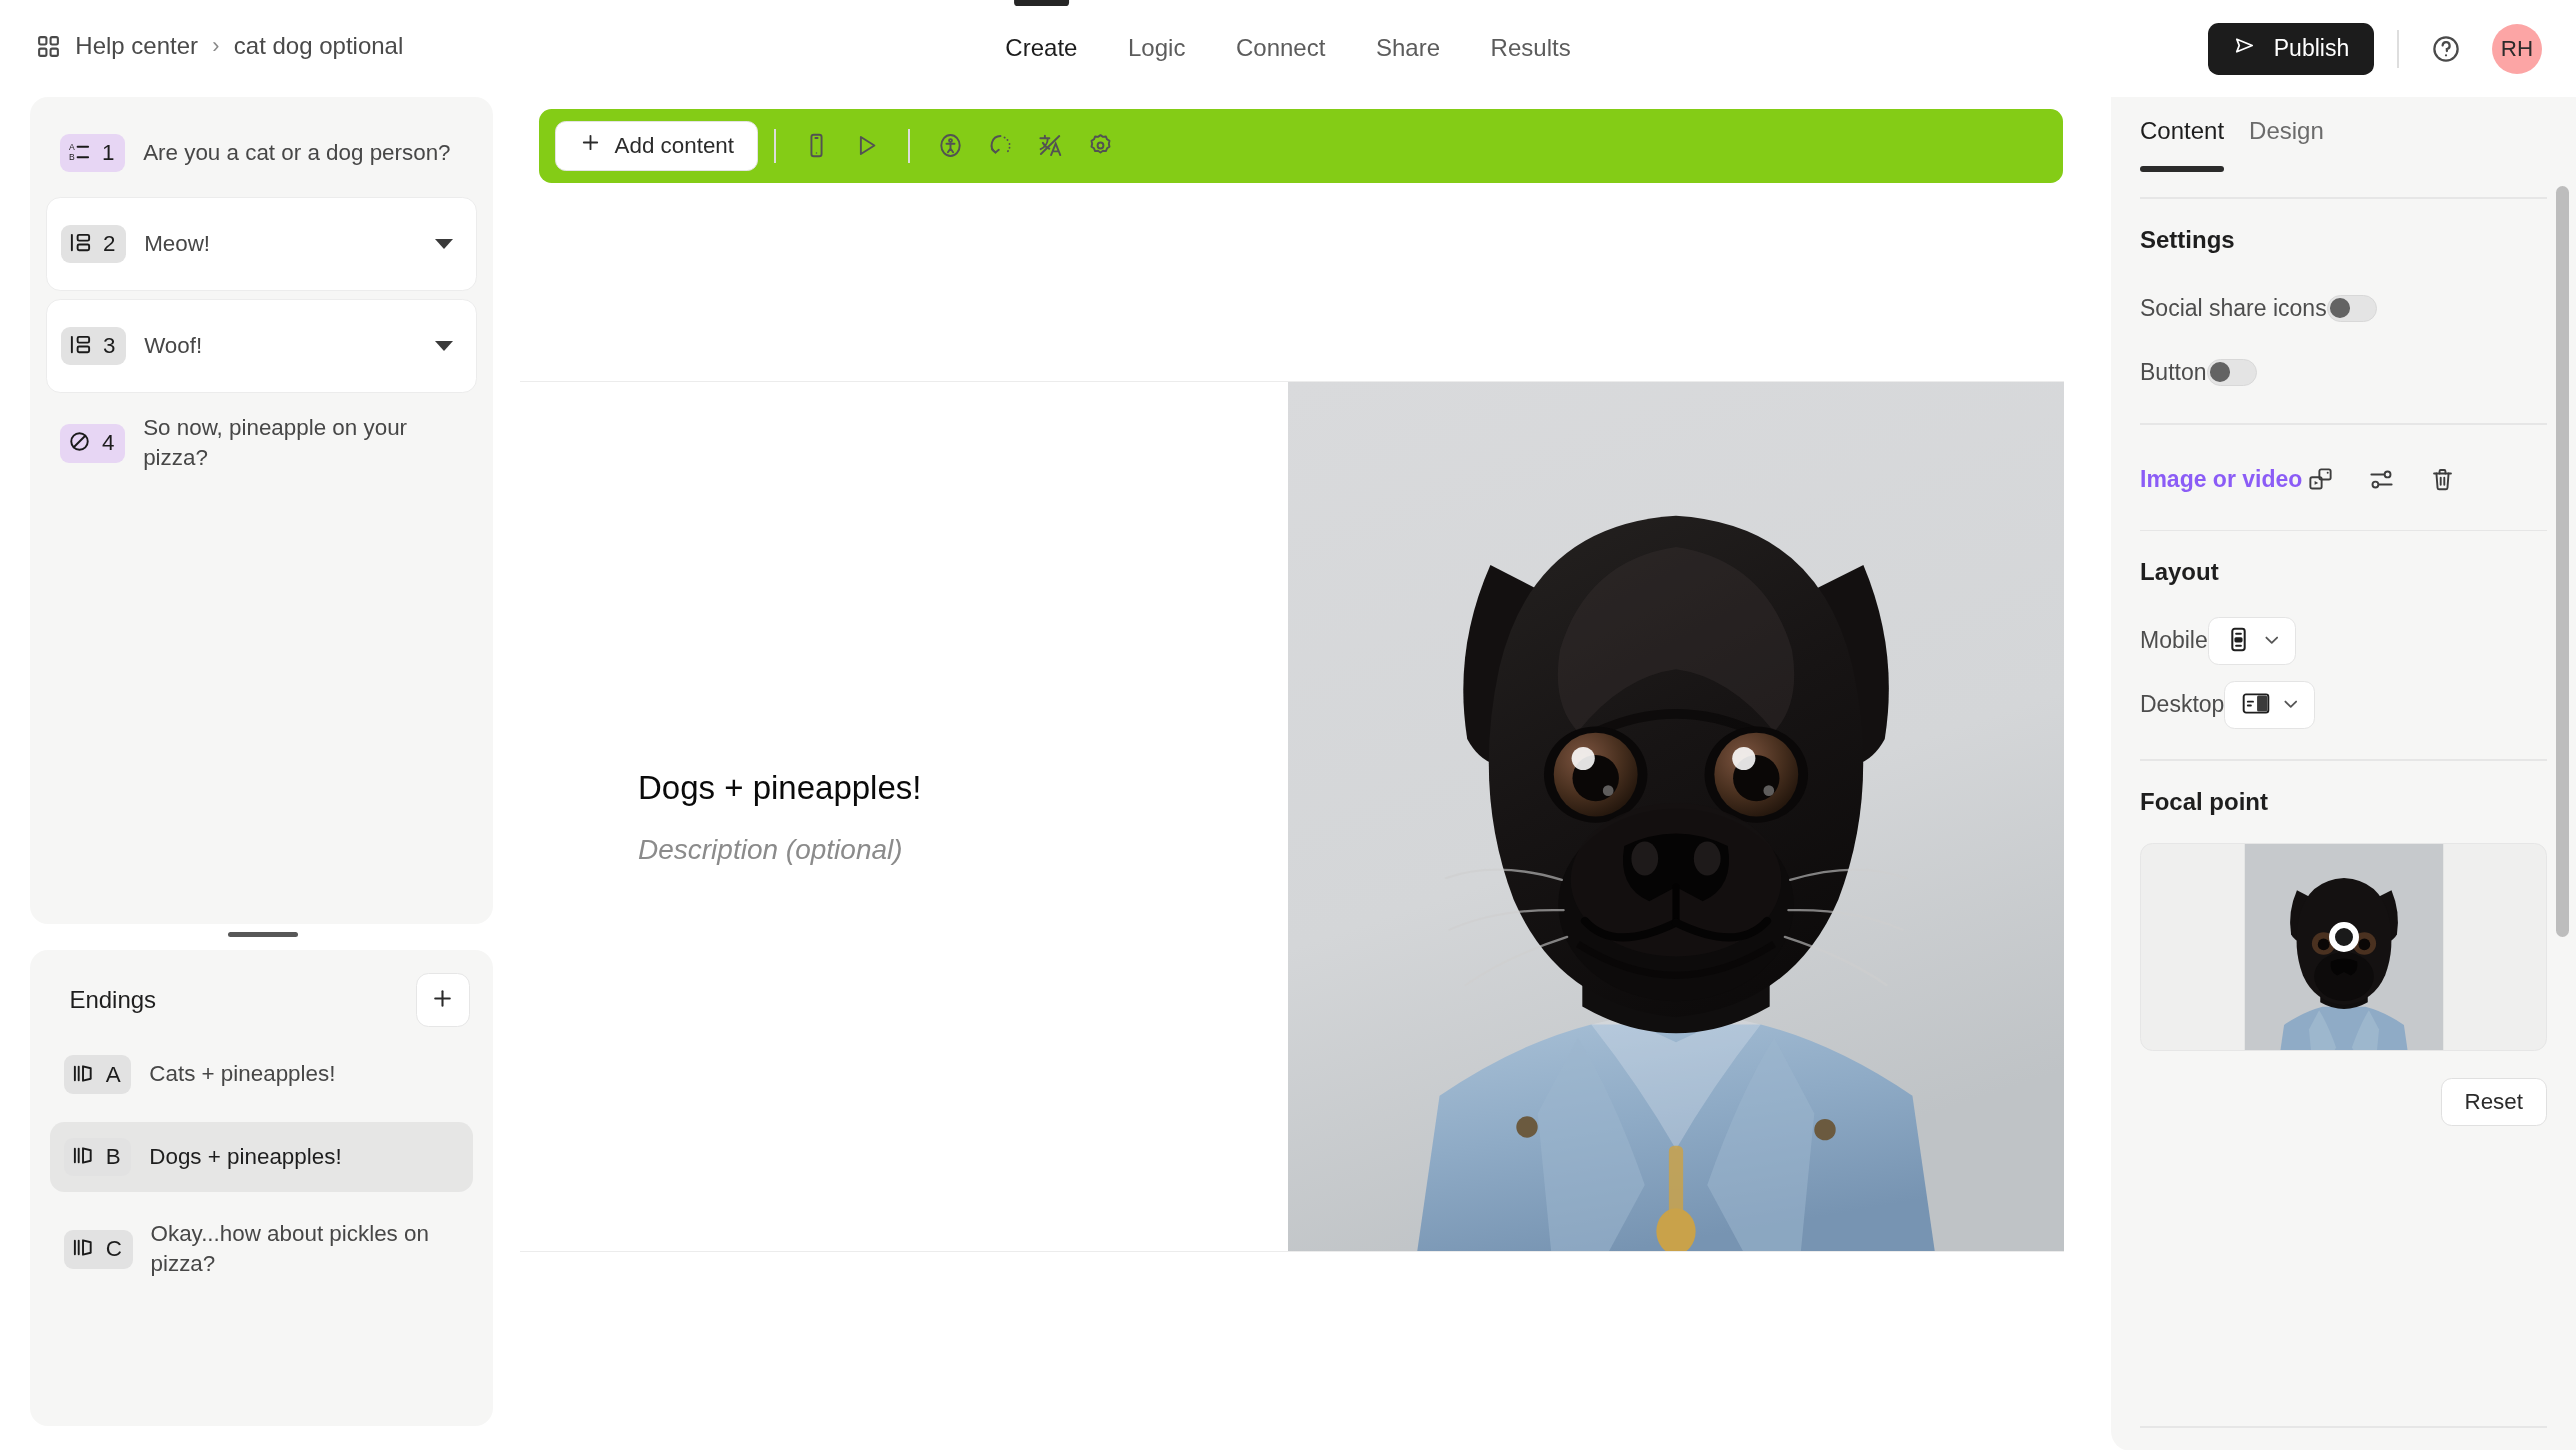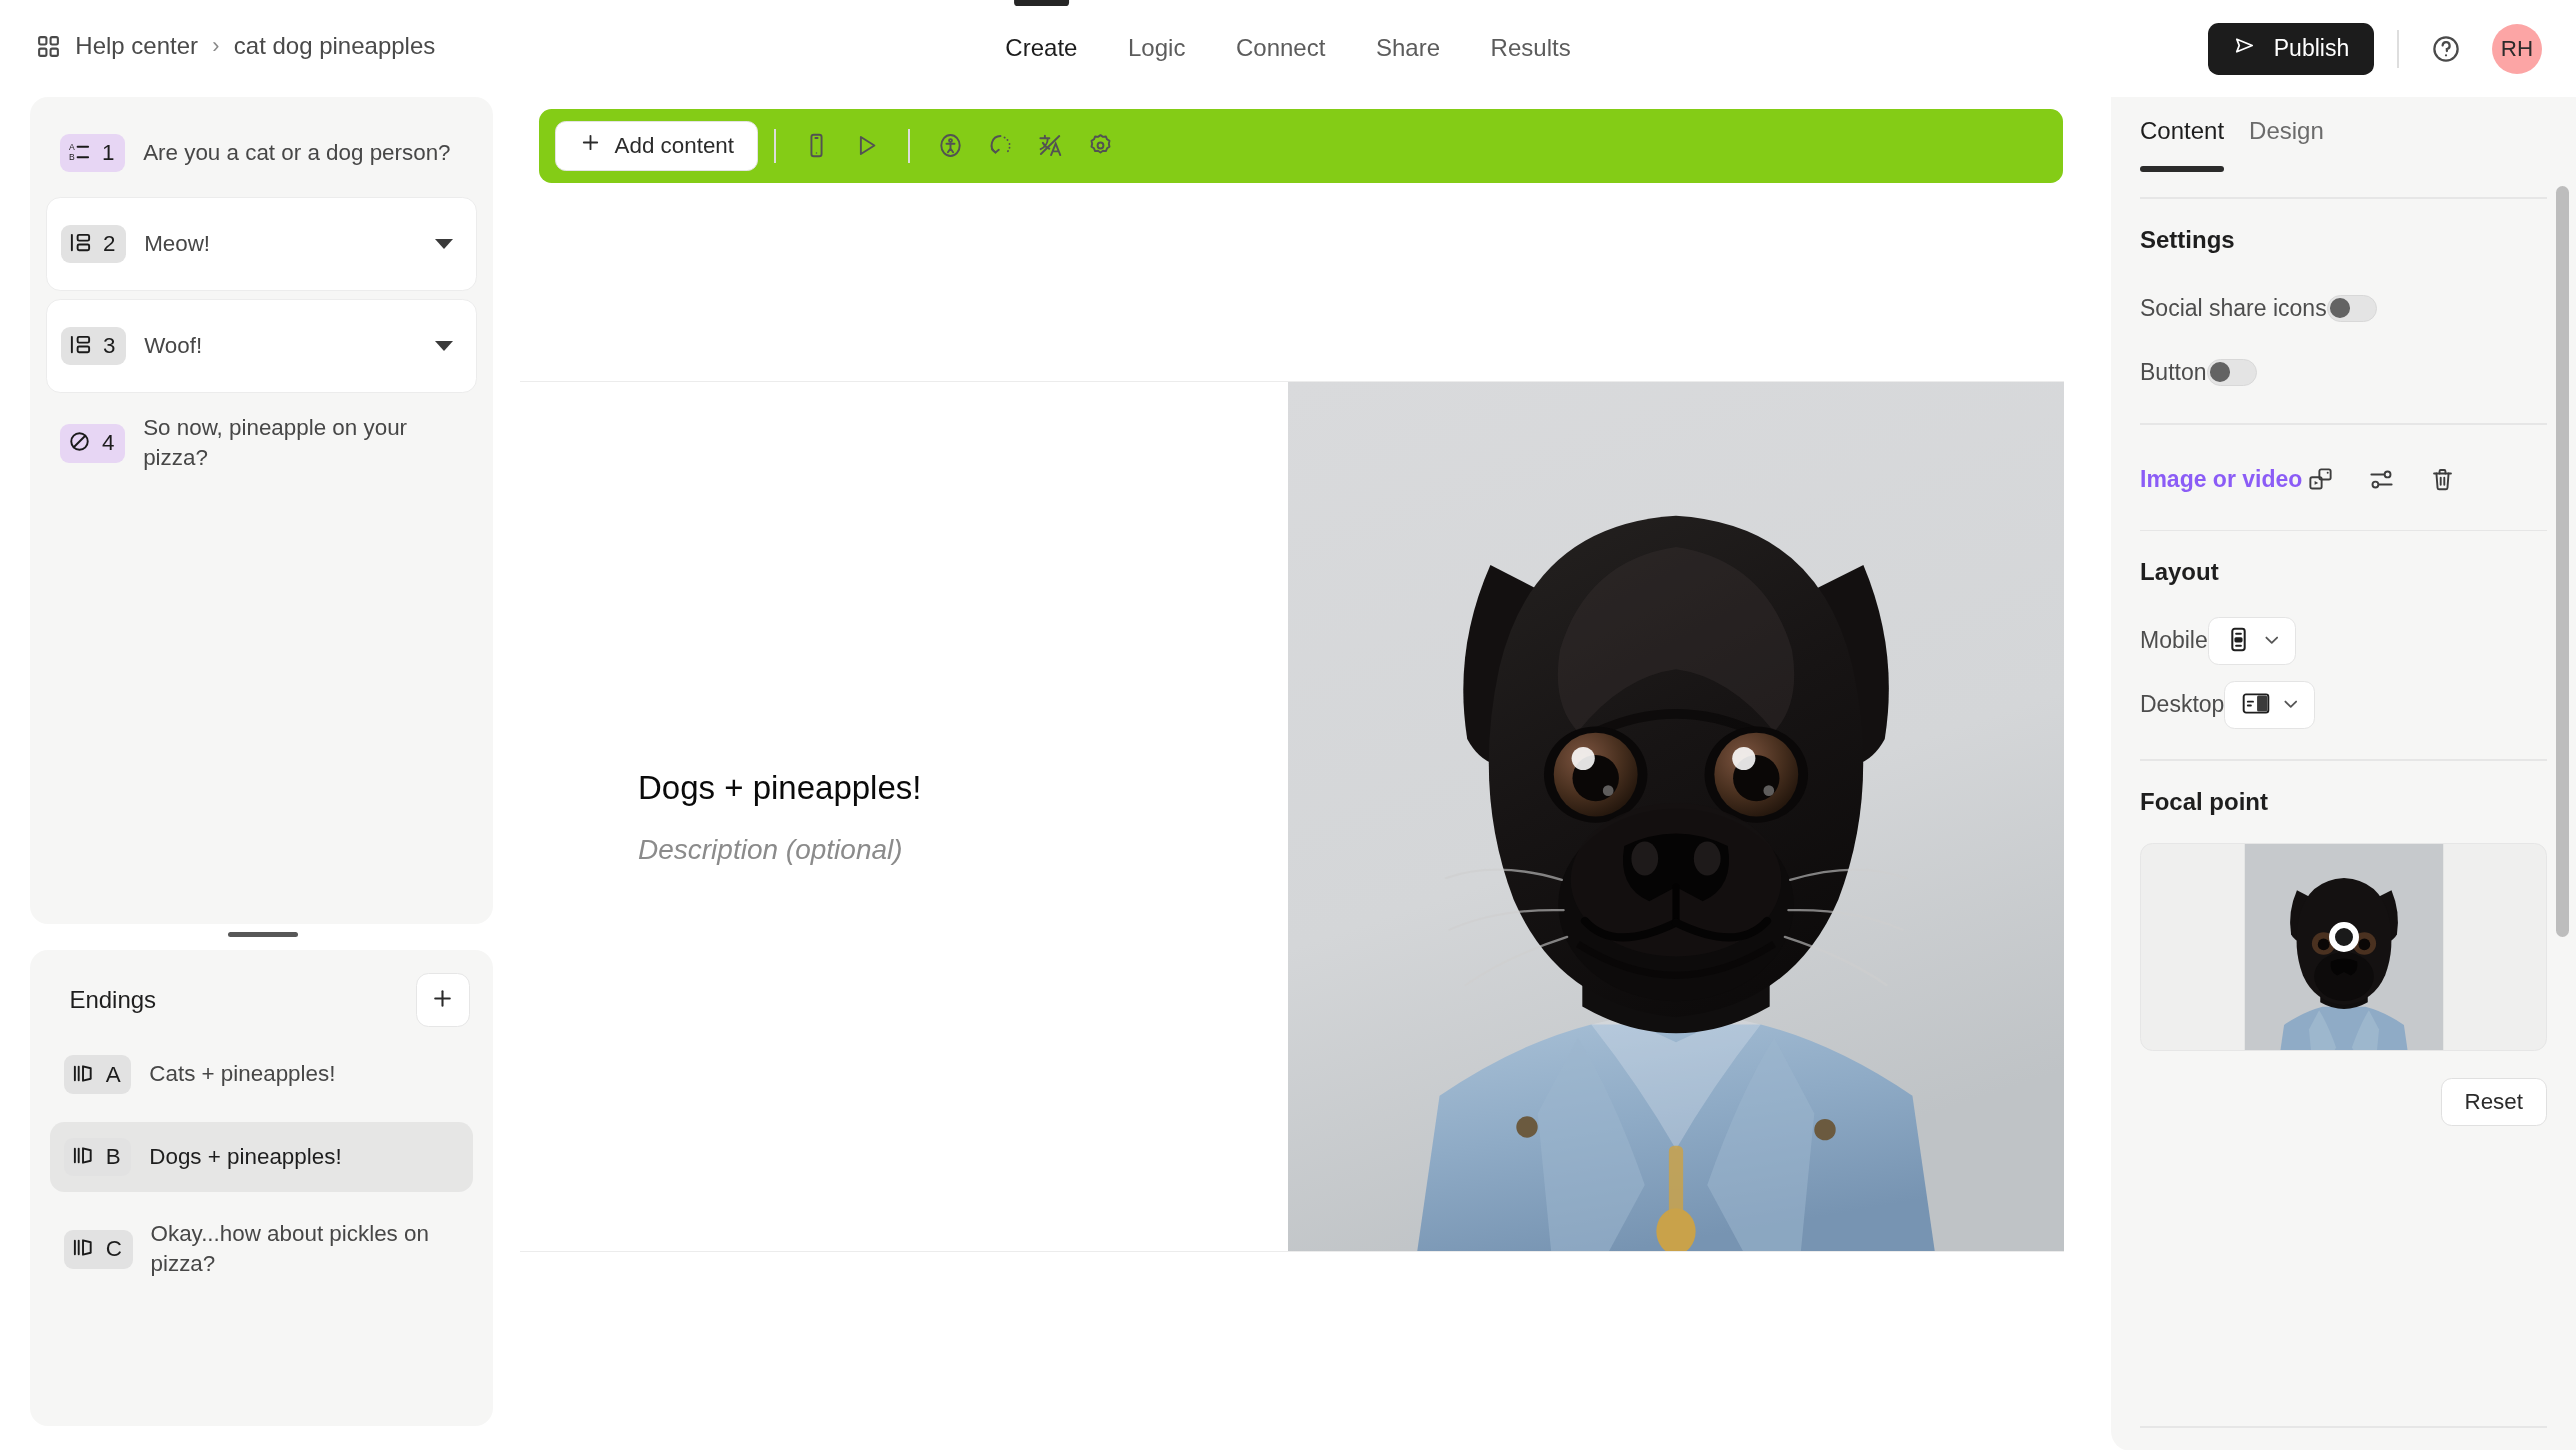--- a/index.html
+++ b/index.html
@@ -267,21 +267,21 @@
       <span>
         <svg class="grid-icon" width="25" height="25" viewBox="0 0 24 24" fill="none" stroke="#4a4a4a" stroke-width="2">
           <rect x="3" y="3" width="7" height="7" rx="1.5"></rect>
           <rect x="14" y="3" width="7" height="7" rx="1.5"></rect>
           <rect x="3" y="14" width="7" height="7" rx="1.5"></rect>
           <rect x="14" y="14" width="7" height="7" rx="1.5"></rect>
         </svg>
       </span>
       <span class="crumb-link">Help center</span>
       <span class="crumb-sep">›</span>
-      <span class="crumb-current">cat dog pineapples</span>
+      <span class="crumb-current">cat dog optional</span>
     </div>
 
     <div class="navtabs">
       <div class="navtab active">Create</div>
       <div class="navtab">Logic</div>
       <div class="navtab">Connect</div>
       <div class="navtab">Share</div>
       <div class="navtab">Results</div>
     </div>
 

